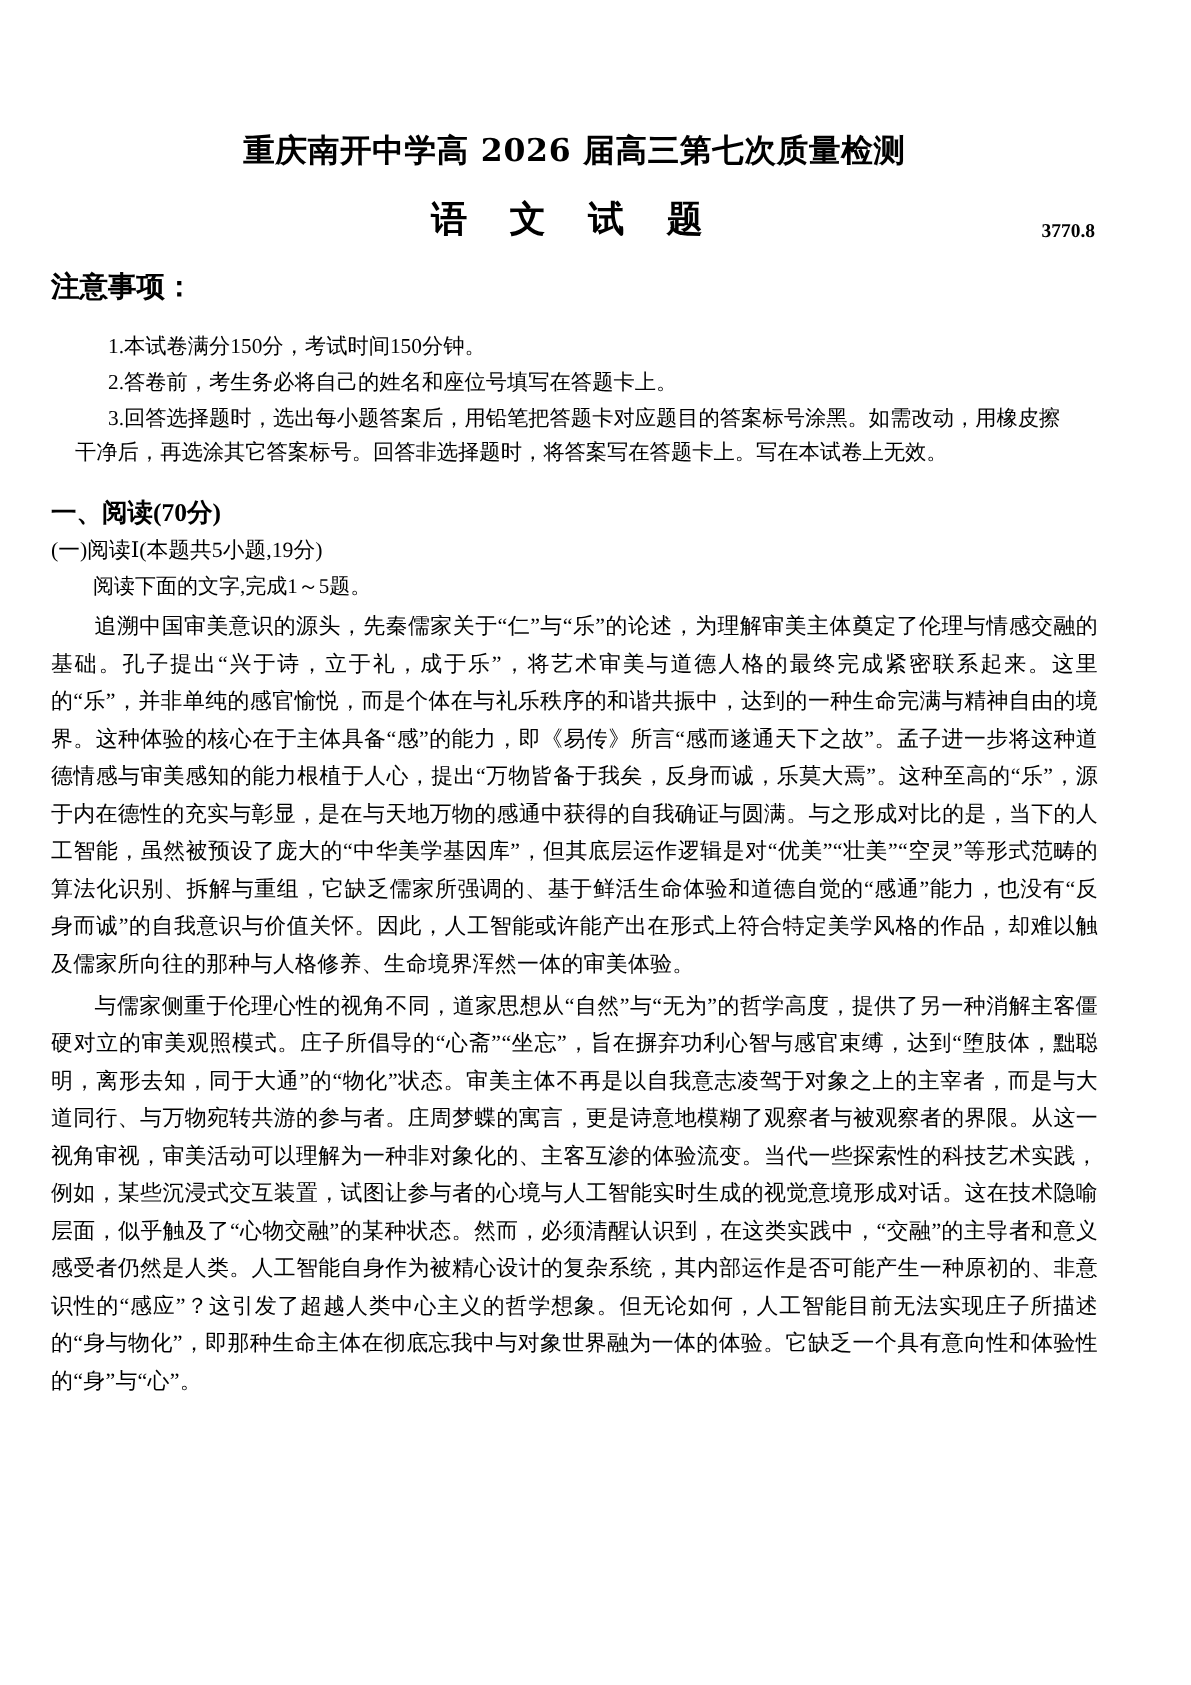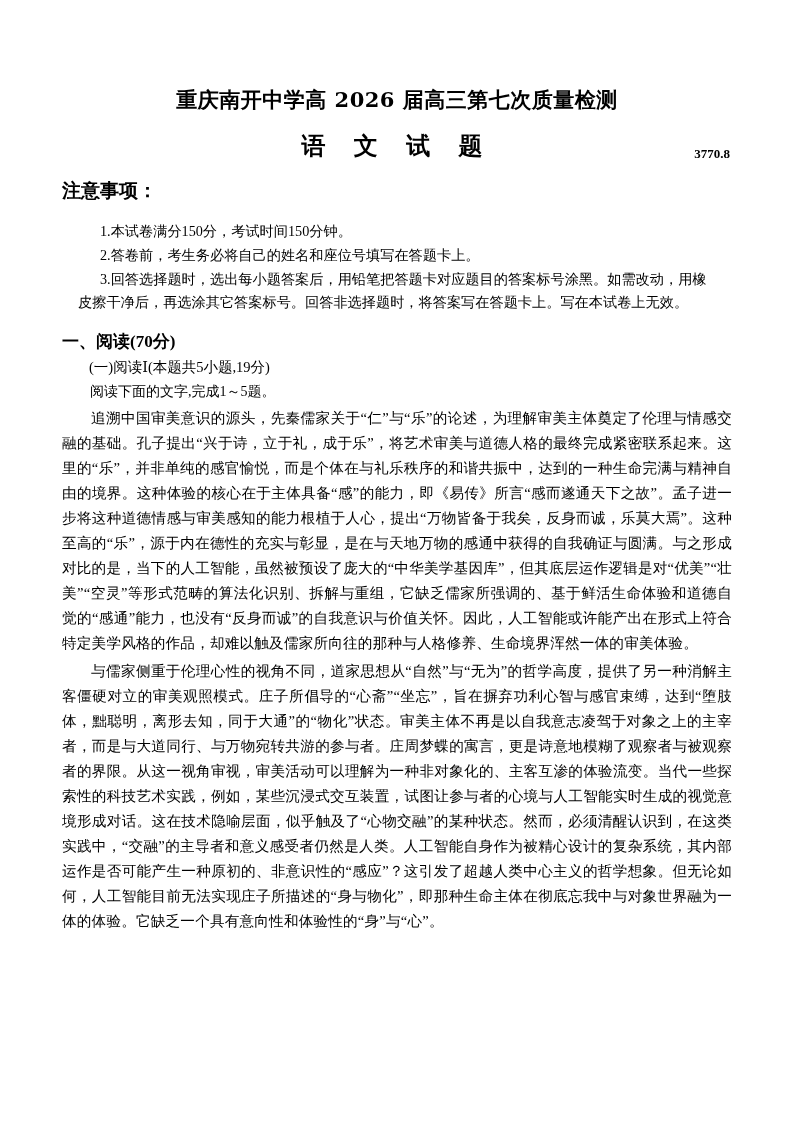--- a/index.html
+++ b/index.html
@@ -12,21 +12,21 @@
     height: 1123px;
     font-family: "Liberation Serif", "DejaVu Serif", serif;
     color: #000000;
     position: relative;
     overflow: hidden;
   }
   .page {
     width: 794px;
     height: 1048px;
     box-sizing: border-box;
-    padding: 72px 62px 40px 62px;
+    padding: 72px 62px 40px 34px;
     position: relative;
   }
   .doc-title {
     text-align: center;
     font-size: 21px;
     font-weight: bold;
     letter-spacing: 0.5px;
     margin: 14px 0 0 0;
     font-family: "DejaVu Serif", "Liberation Serif", serif;
   }
@@ -73,21 +73,20 @@
   .section-heading {
     font-size: 17px;
     font-weight: bold;
     margin-top: 16px;
     margin-bottom: 2px;
   }
   .sub-heading {
     font-size: 14.5px;
     line-height: 1.6;
     margin-top: 3px;
-    margin-left: 27px;
   }
   .instruction {
     font-size: 14px;
     line-height: 1.6;
     text-indent: 28px;
     margin-top: 2px;
   }
   .body-par {
     font-size: 14.6px;
     line-height: 1.72;

